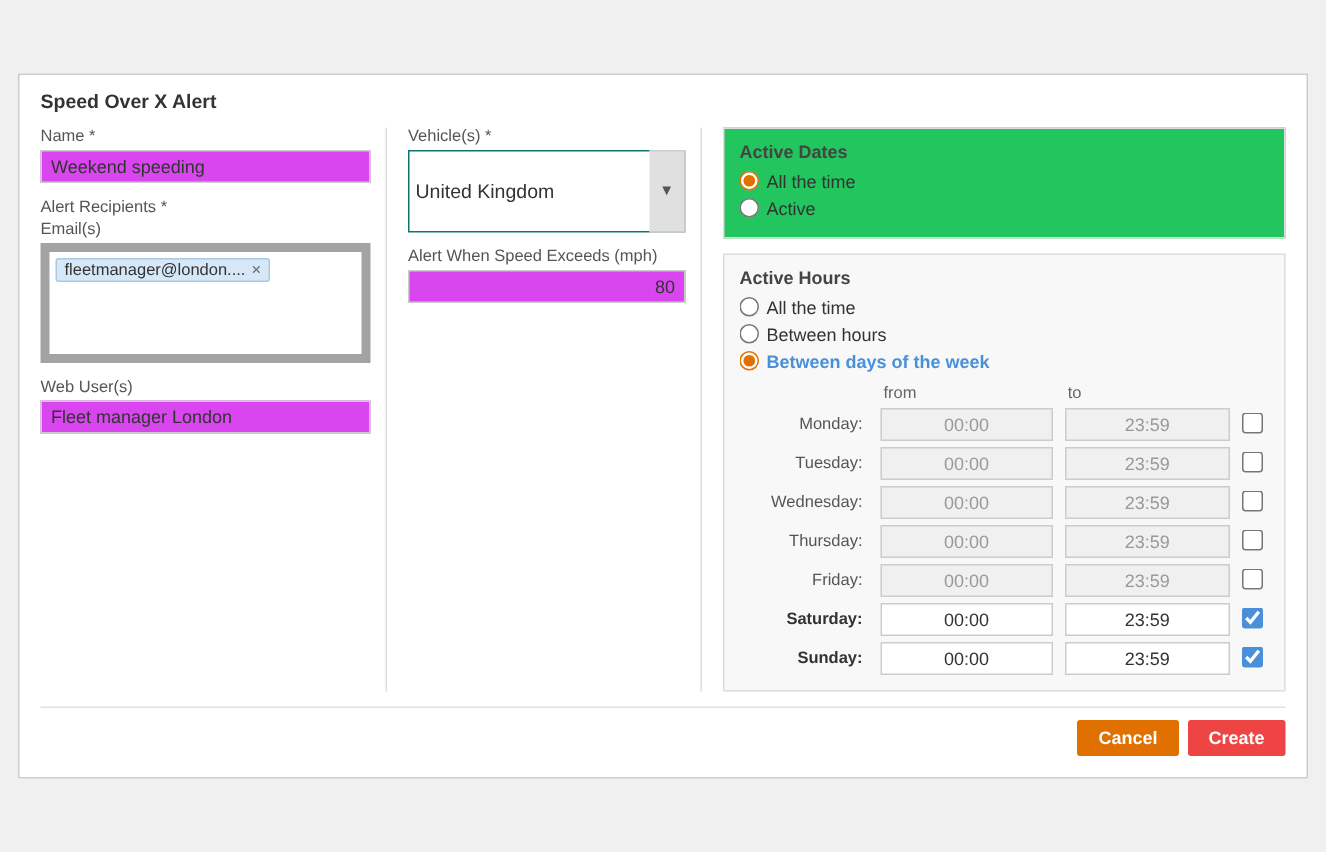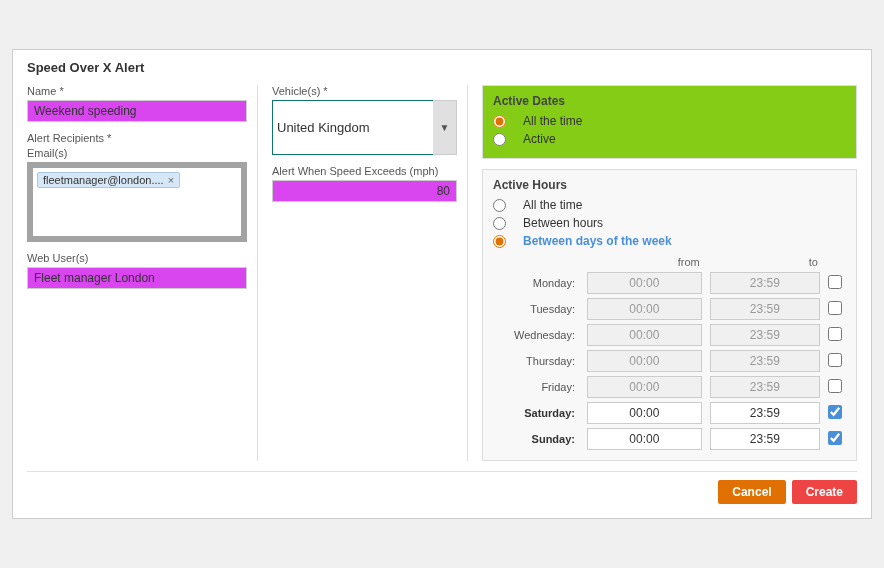--- a/index.html
+++ b/index.html
@@ -129,34 +129,34 @@
       position: relative;
     }
     .speed-input-wrapper input {
       text-align: right;
       padding-right: 6px;
     }
 
     
     .active-dates-box {
       border: 1px solid #ddd;
-      background: #84cc16;
+      background: #22c55e;
       padding: 8px 10px;
       margin-bottom: 10px;
     }
     .box-title {
       font-weight: bold;
       font-size: 12px;
       color: #444;
       margin-bottom: 6px;
     }
     .radio-row {
       display: flex;
-      align-items: center;
-      gap: 17px;
+      align-items: flex-start;
+      gap: 5px;
       margin-bottom: 4px;
       font-size: 12px;
       color: #333;
     }
     .radio-row input[type="radio"] {
       width: auto;
       cursor: pointer;
       accent-color: #e07000;
     }
 
@@ -167,21 +167,21 @@
       padding: 8px 10px;
     }
 
     
     .days-table {
       width: 100%;
       border-collapse: collapse;
       margin-top: 6px;
     }
     .days-table th {
-      text-align: right;
+      text-align: left;
       font-size: 11px;
       color: #666;
       padding: 2px 6px;
       font-weight: normal;
     }
     .days-table td {
       padding: 2px 4px;
       font-size: 11px;
       text-align: center;
       vertical-align: middle;

